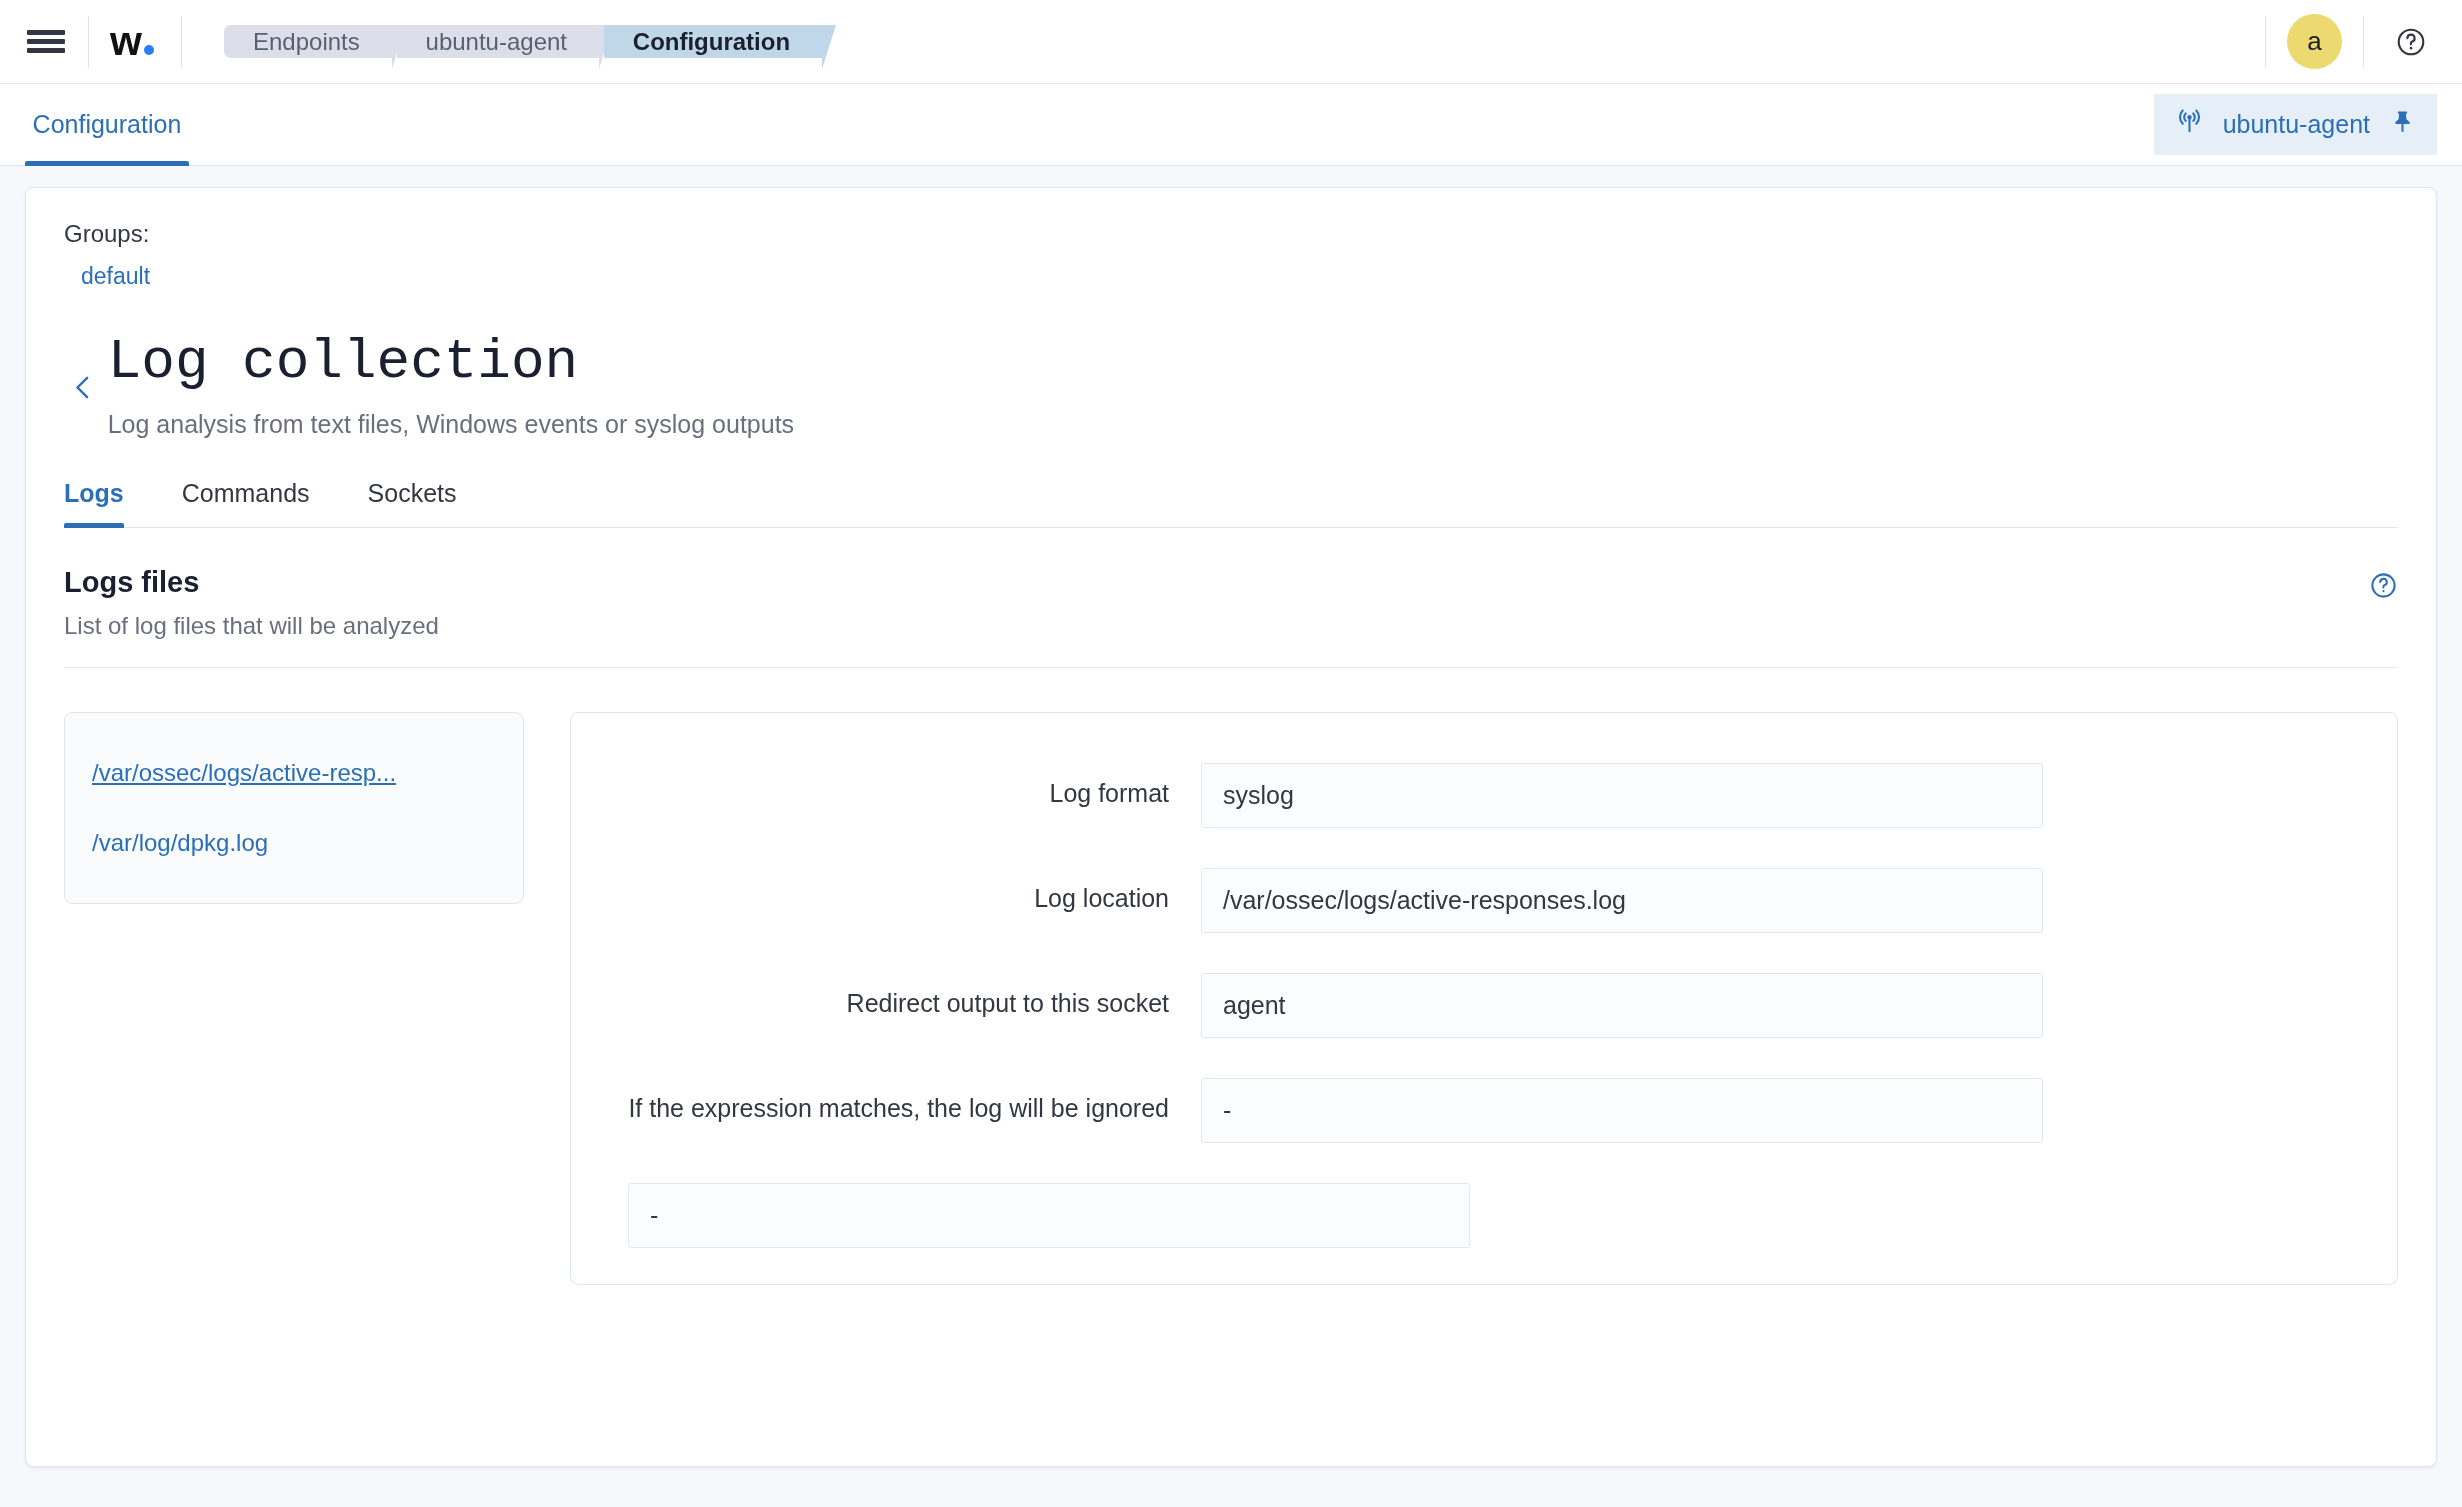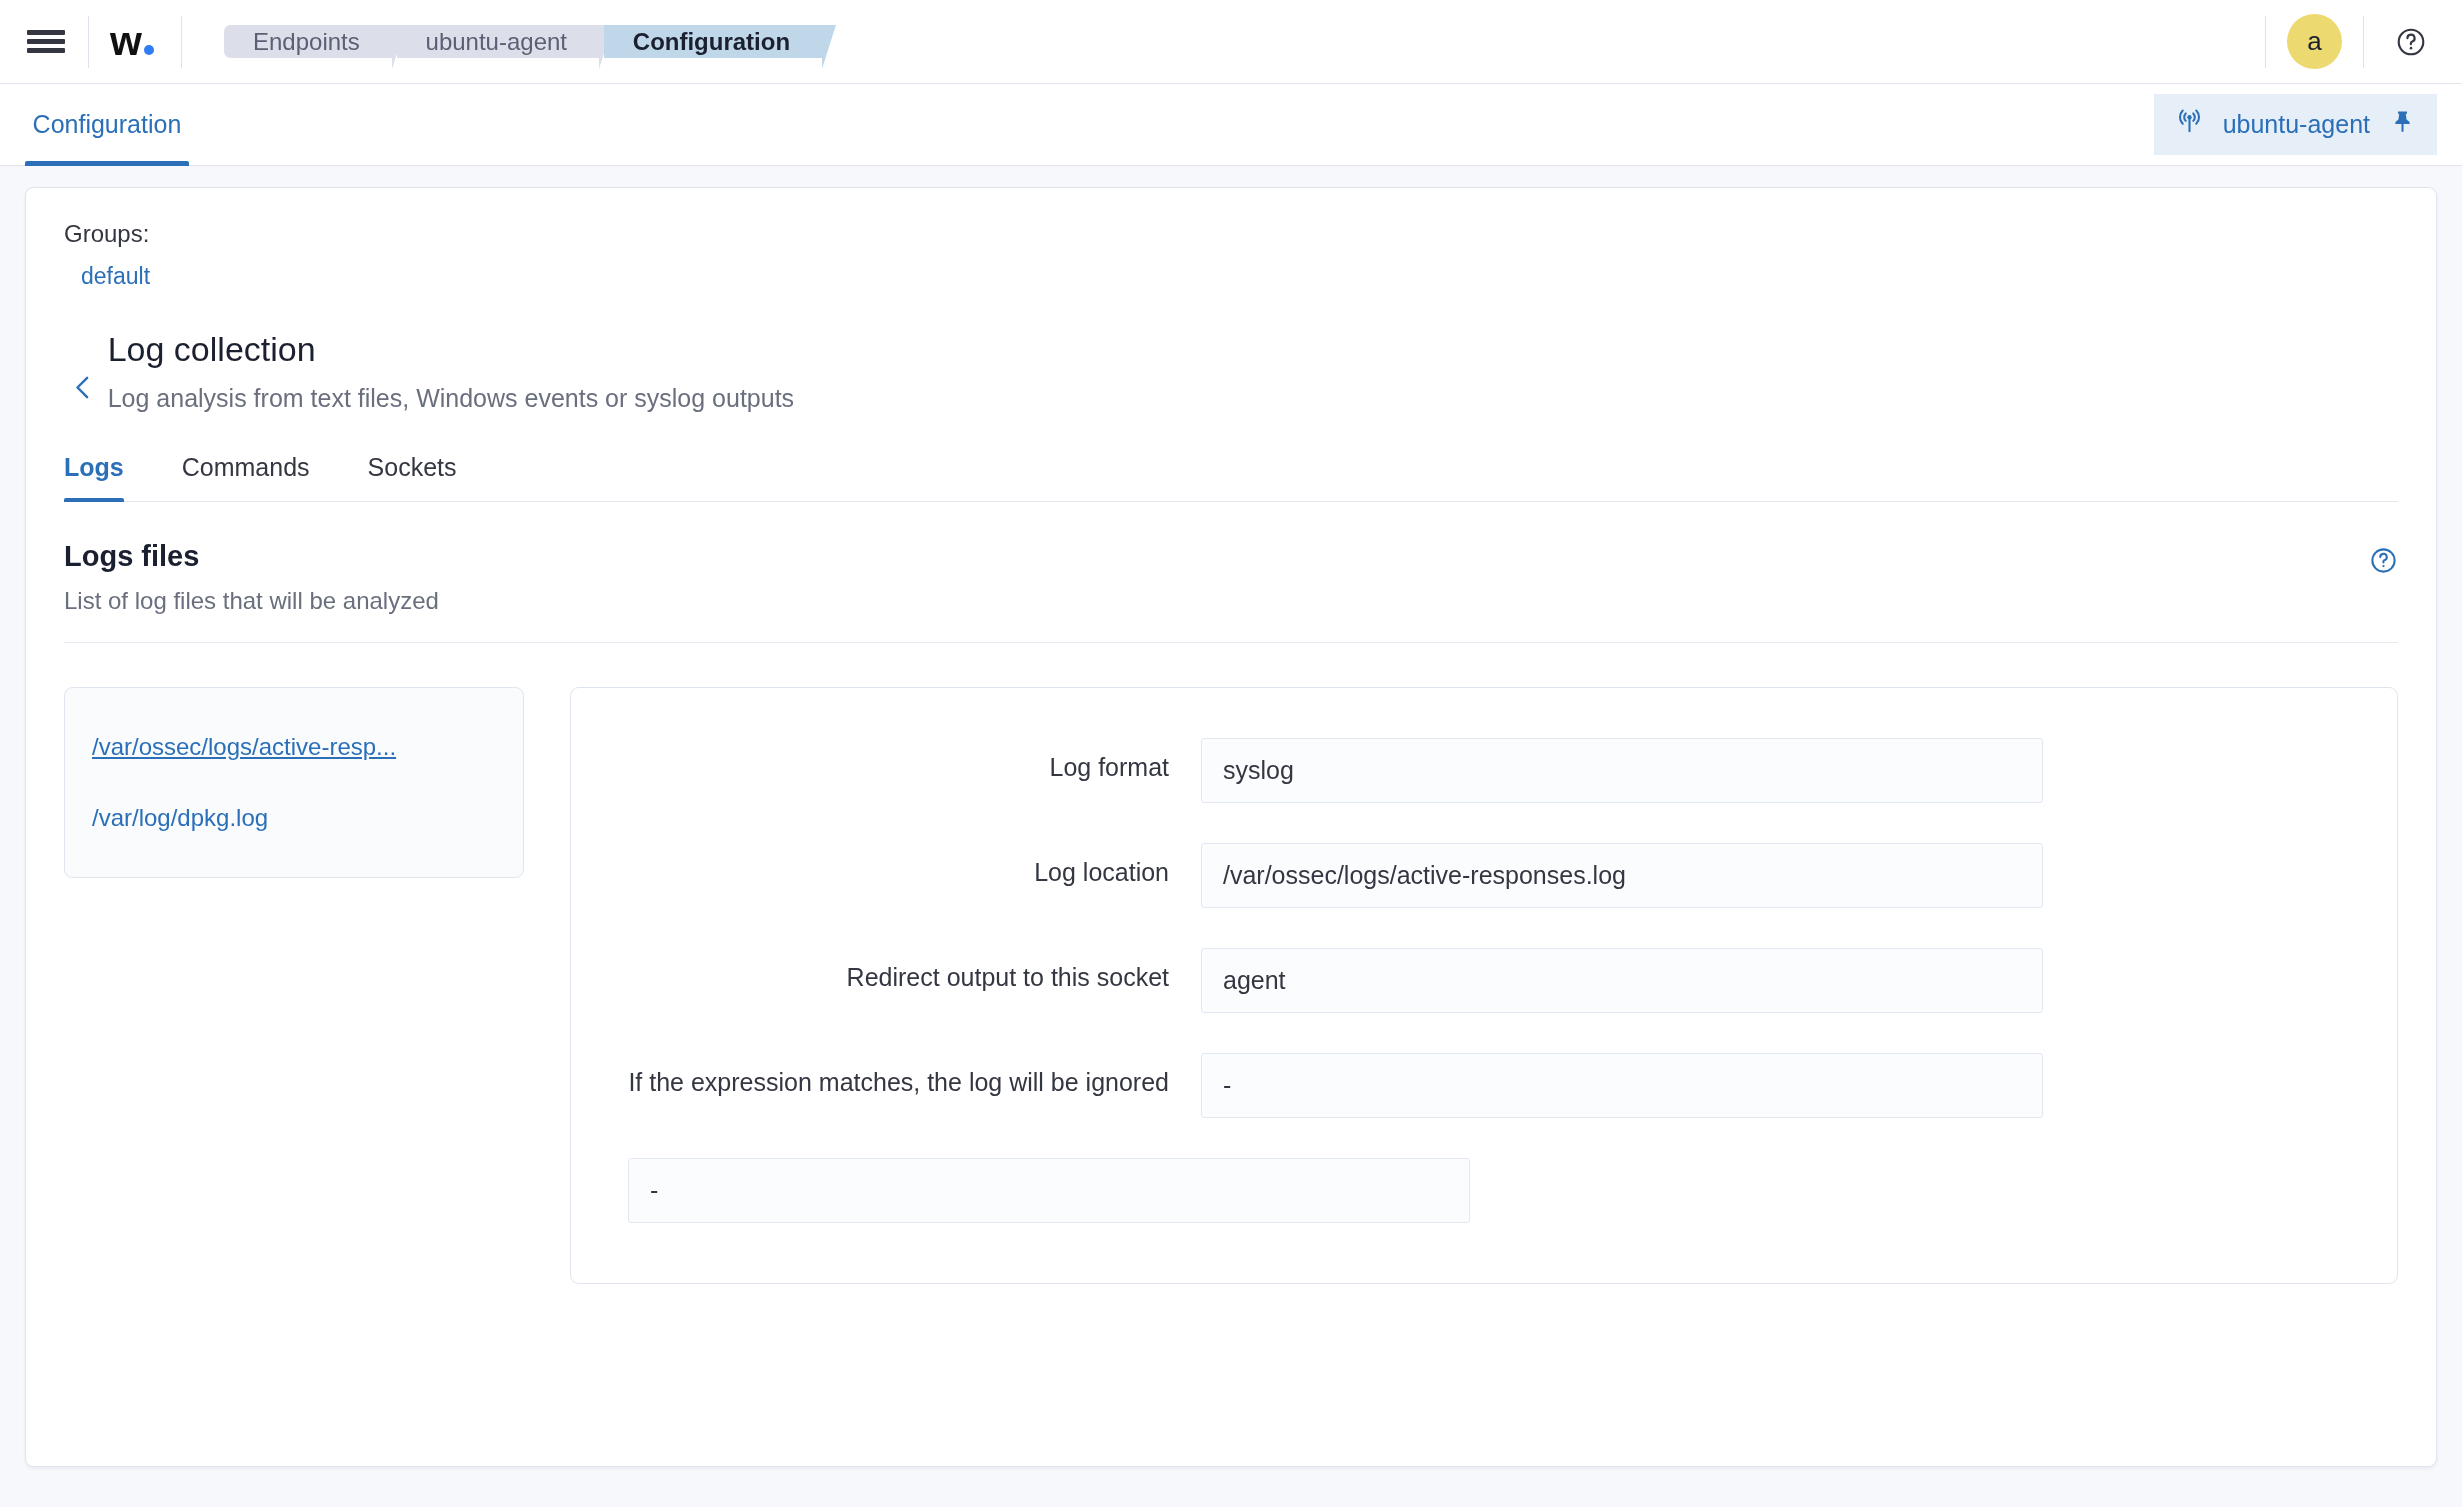--- a/index.html
+++ b/index.html
@@ -136,21 +136,21 @@
 
   .title-row {
     display: flex; align-items: flex-start; margin-top: 36px;
   }
   .back-chevron {
     width: 38px; height: 38px; margin-top: 42px; margin-right: 5.7px;
     display: flex; align-items: center; justify-content: center; cursor: pointer;
   }
   .title-block { padding-top: 3.8px; }
   .page-title {
-    font-size: 34px; font-weight: 400; color: #1b2030; line-height: 1.15;
+    font-size: 56px; font-weight: 400; color: #1b2030; line-height: 1.15; font-family: Liberation Mono, monospace;
   }
   .page-subtitle {
     font-size: 25px; color: #6a6f7e; margin-top: 15.3px;
   }
 
   .tabs {
     display: flex; align-items: flex-end; gap: 0;
     margin-top: 40px;
     border-bottom: 1px solid #e3e6ef;
   }
@@ -189,21 +189,21 @@
     padding: 9.6px 0;
   }
   .list-item + .list-item { margin-top: 23px; }
   .list-item.selected { text-decoration: underline; }
 
   .detail-card {
     flex: 1;
     background: #ffffff;
     border: 1px solid #dfe5ef;
     border-radius: 8.6px;
-    padding: 50px 57px 60px 57px;
+    padding: 50px 57px 36px 57px;
   }
   .field-row {
     display: flex; align-items: flex-start;
     margin-bottom: 40px;
   }
   .field-row:last-child { margin-bottom: 0; }
   .field-label {
     width: 573px; flex: 0 0 573px;
     text-align: right; padding-right: 32px;
     font-size: 25px; color: #343741; line-height: 1.35;

